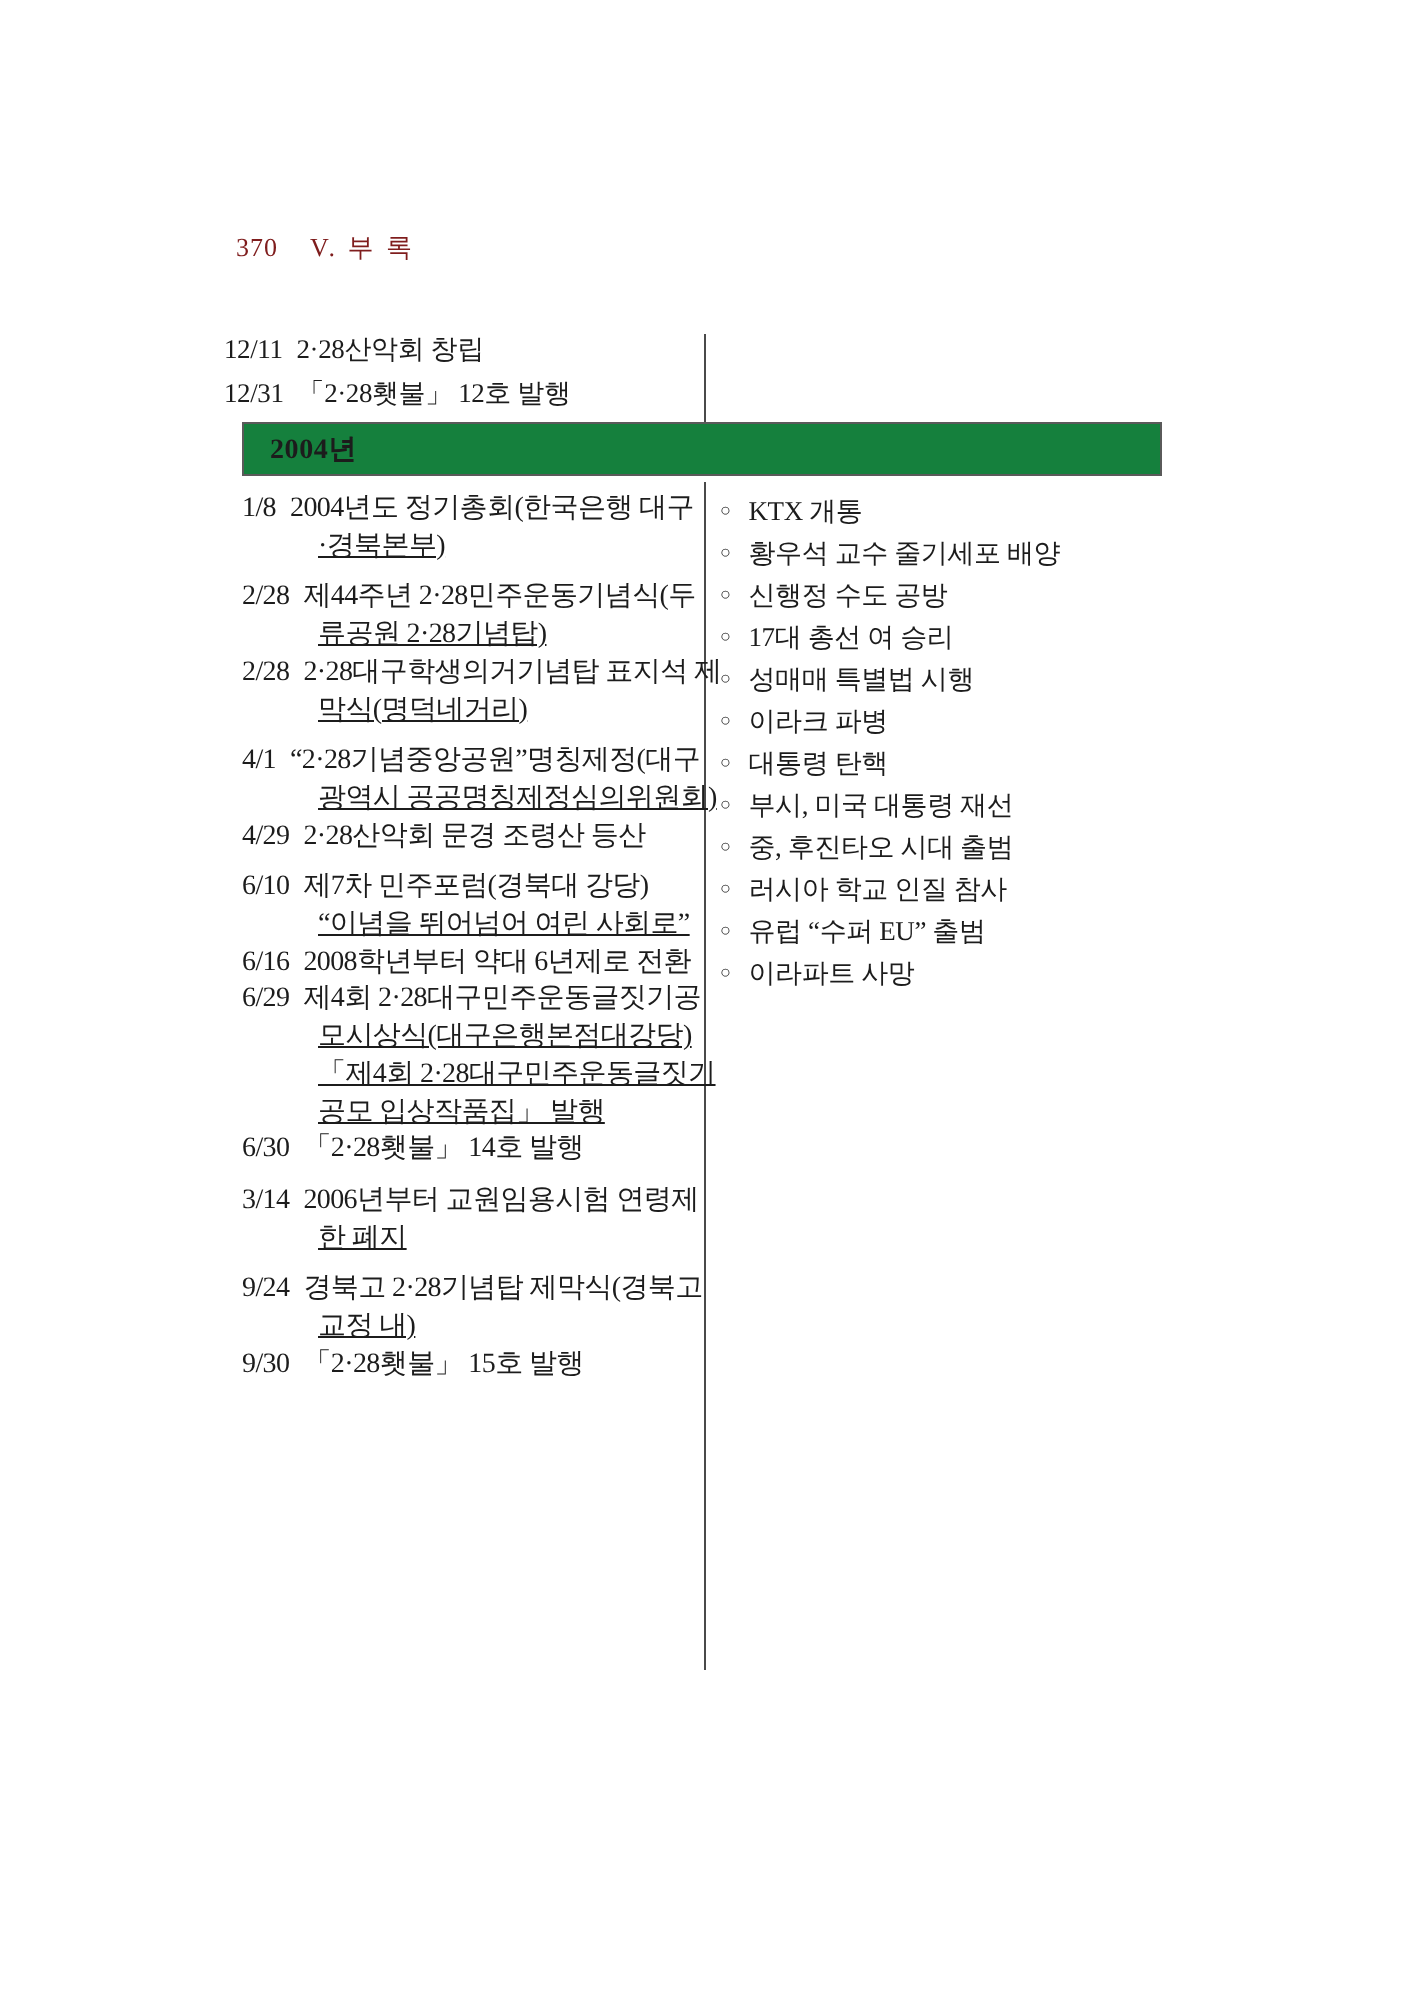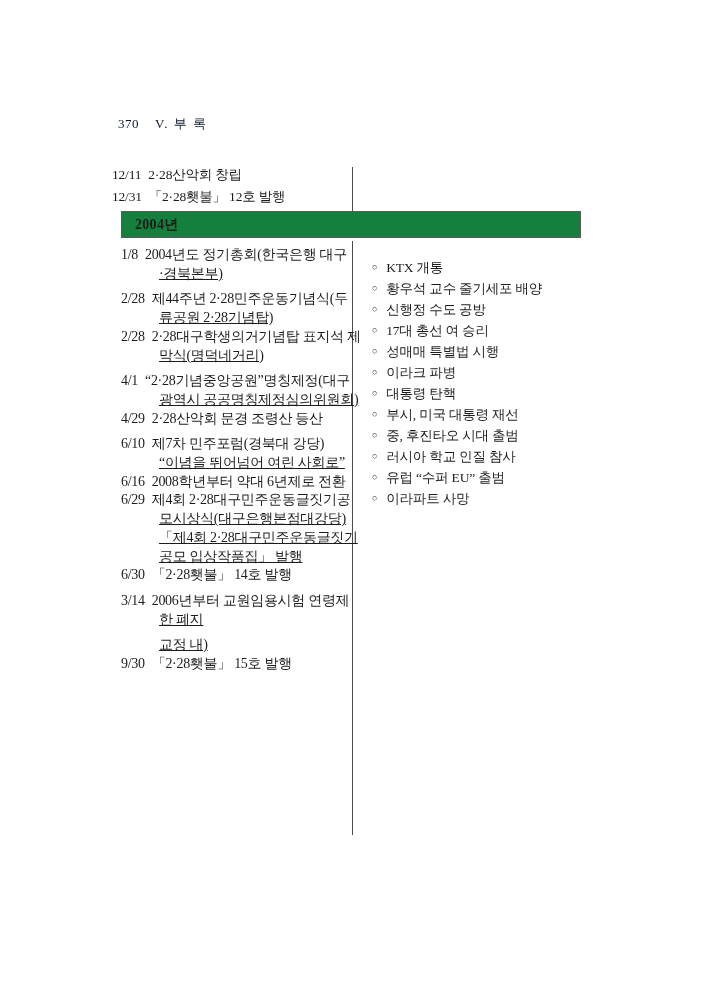--- a/index.html
+++ b/index.html
@@ -2,21 +2,21 @@
 <html><head>
 <meta charset="utf-8">
 <style>
   html,body{margin:0;padding:0;}
   body{
     width:706px;height:1000px;position:relative;background:#ffffff;
     font-family:"Liberation Serif","DejaVu Serif",serif;
     color:#1c1c1c;overflow:hidden;
   }
   .page-header{
-    position:absolute;left:118px;top:115px;font-size:13px;color:#0f172a;
+    position:absolute;left:118px;top:115px;font-size:13px;color:#7f1d1d;
     letter-spacing:0.5px;white-space:nowrap;
   }
   .page-header .sec{margin-left:16px;letter-spacing:1.5px;}
   .pre-list{
     position:absolute;left:112px;top:164px;width:232px;
     font-size:13.5px;line-height:22px;letter-spacing:-0.2px;white-space:nowrap;
   }
   .year-box{
     position:absolute;left:121px;top:211px;width:458px;height:25px;
     border:1.5px solid #5a5a5a;background:#15803d;
@@ -29,21 +29,21 @@
   .left-col{
     position:absolute;left:121px;top:246px;width:231px;
     font-size:14px;line-height:18.7px;letter-spacing:-0.3px;white-space:nowrap;
   }
   .lgroup{margin-bottom:7px;}
   .lgroup:last-child{margin-bottom:0;}
   .line .date{margin-right:7px;}
   .line.cont{padding-left:38px;text-decoration:underline;}
   .right-col{
     position:absolute;left:360px;top:246px;width:232px;
-    list-style:none;margin:12px;padding:0;
+    list-style:none;margin:0;padding:0;
     font-size:13.5px;line-height:19px;letter-spacing:-0.2px;white-space:nowrap;
   }
   .right-col li .bullet{
     display:inline-block;font-size:9px;margin-right:9px;
     transform:translateY(-2px);color:#222;
   }
 </style>
 </head>
 <body>
 
@@ -112,20 +112,21 @@
       </div>
     </div>
     <div class="lgroup">
       <div class="entry">
         <div class="line"><span class="date">3/14</span><span class="txt">2006년부터 교원임용시험 연령제</span></div>
         <div class="line cont">한 폐지</div>
       </div>
     </div>
     <div class="lgroup">
       <div class="entry">
+        <div class="line"><span class="date">9/24</span><span class="txt">경북고 2·28기념탑 제막식(경북고</span></div>
         <div class="line cont">교정 내)</div>
       </div>
       <div class="entry">
         <div class="line"><span class="date">9/30</span><span class="txt">「2·28횃불」 15호 발행</span></div>
       </div>
     </div>
   </div>
 
 <ul class="right-col">
     <li><span class="bullet">○</span><span class="btxt">KTX 개통</span></li>

